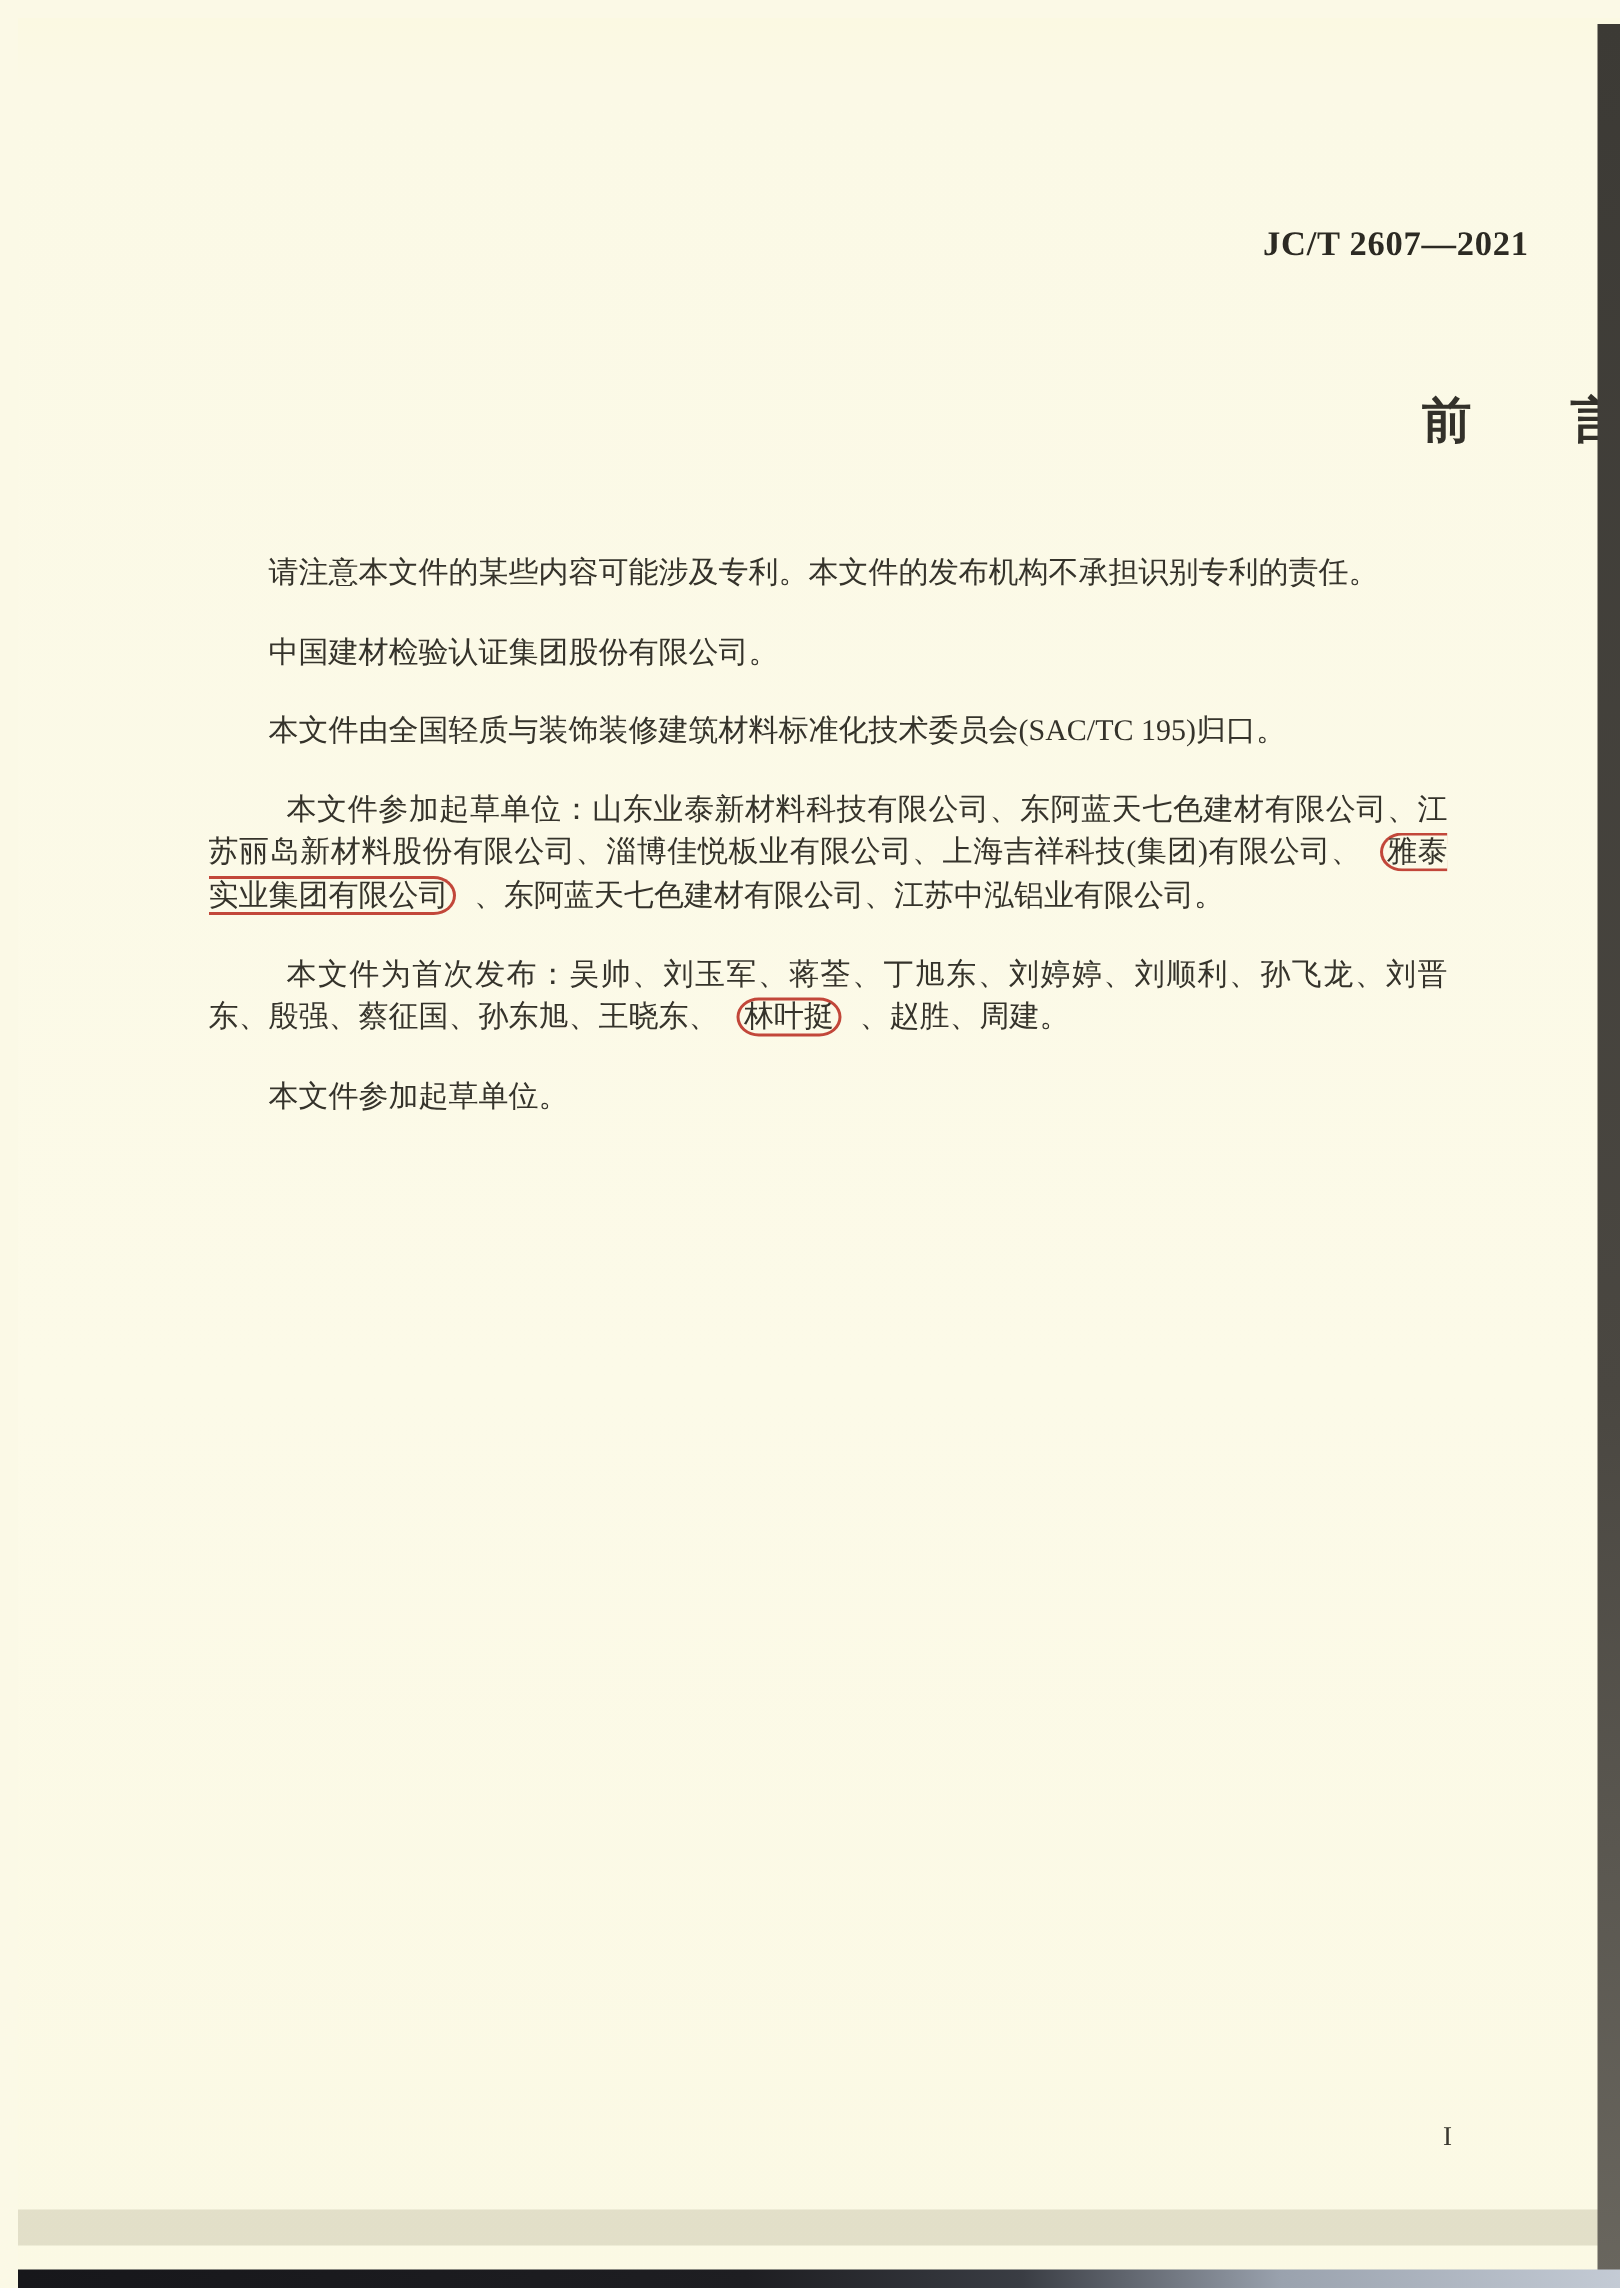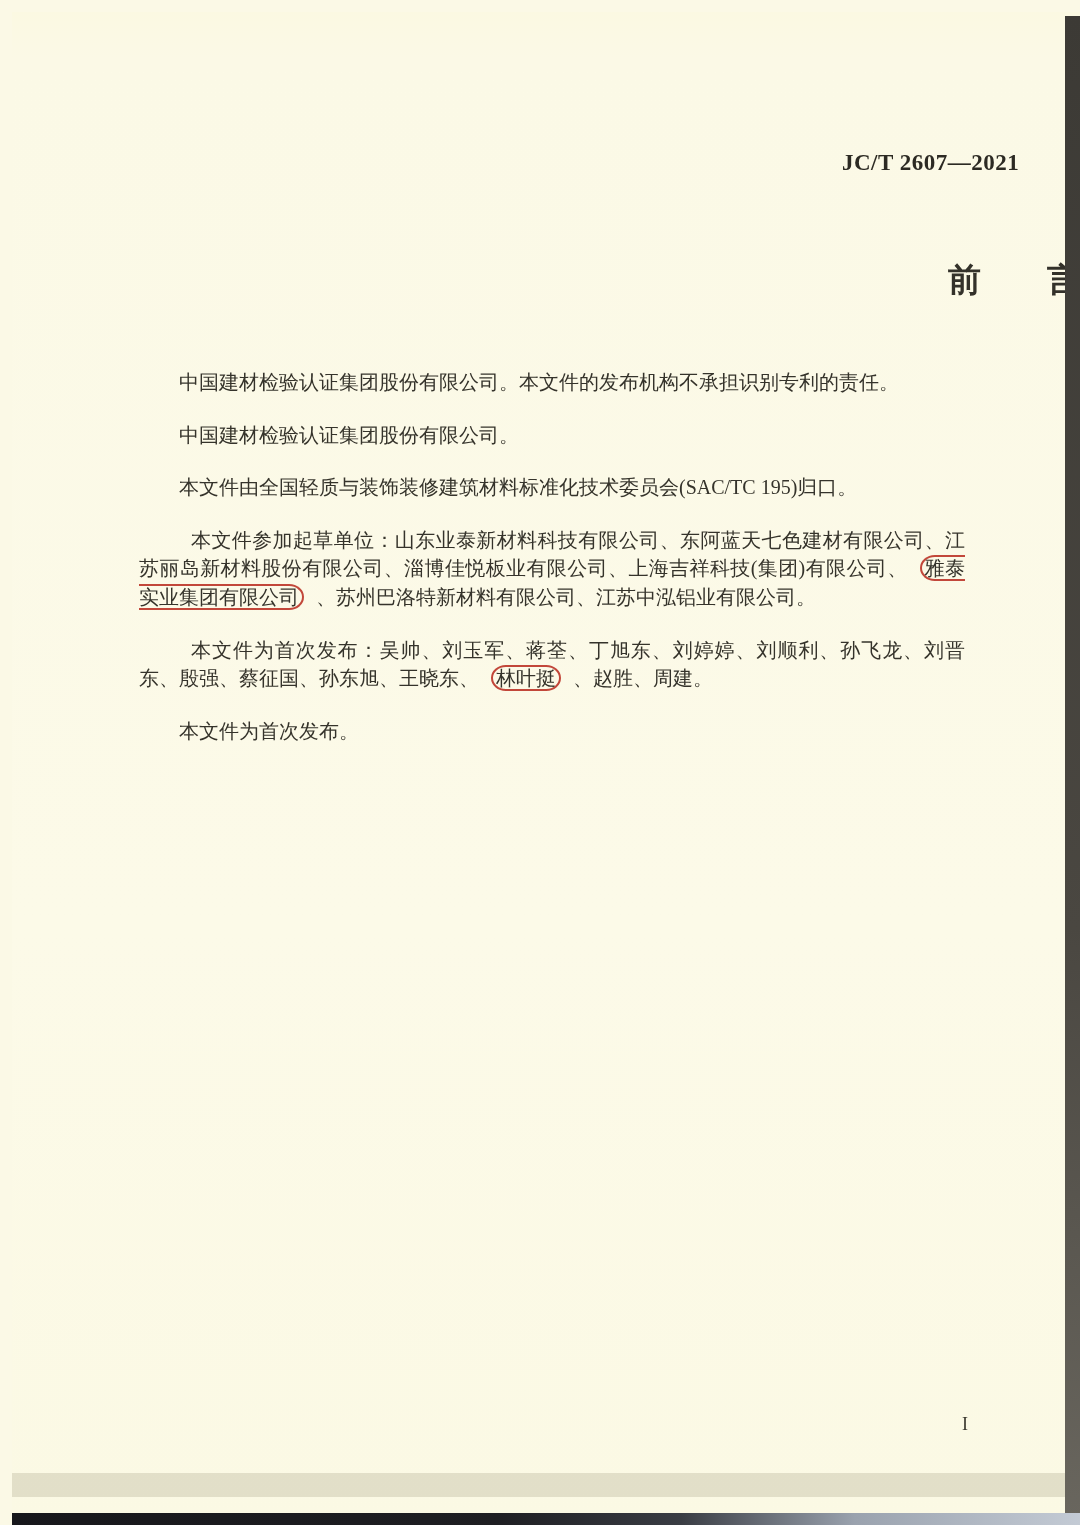--- a/index.html
+++ b/index.html
@@ -84,26 +84,26 @@
 </head>
 <body>
 
 <div class="page">
 
   <div class="doc-code">JC/T 2607—2021</div>
 
   <div class="fw-title">前　　言</div>
 
   <div class="content">
-    <p>中国建材检验认证集团股份有限公司。本文件的发布机构不承担识别专利的责任。</p>
+    <p>请注意本文件的某些内容可能涉及专利。本文件的发布机构不承担识别专利的责任。</p>
     <p>中国建材检验认证集团股份有限公司。</p>
     <p>本文件由全国轻质与装饰装修建筑材料标准化技术委员会(SAC/TC 195)归口。</p>
-    <p><span>本文件参加起草单位：山东业泰新材料科技有限公司、东阿蓝天七色建材有限公司、江苏丽岛新材料股份有限公司、淄博佳悦板业有限公司、上海吉祥科技(集团)有限公司、</span><span class="circled">雅泰实业集团有限公司</span><span>、苏州巴洛特新材料有限公司、江苏中泓铝业有限公司。</span></p>
+    <p><span>本文件参加起草单位：山东业泰新材料科技有限公司、东阿蓝天七色建材有限公司、江苏丽岛新材料股份有限公司、淄博佳悦板业有限公司、上海吉祥科技(集团)有限公司、</span><span class="circled">雅泰实业集团有限公司</span><span>、东阿蓝天七色建材有限公司、江苏中泓铝业有限公司。</span></p>
     <p><span>本文件为首次发布：吴帅、刘玉军、蒋荃、丁旭东、刘婷婷、刘顺利、孙飞龙、刘晋东、殷强、蔡征国、孙东旭、王晓东、</span><span class="circled">林叶挺</span><span>、赵胜、周建。</span></p>
-    <p>本文件为首次发布。</p>
+    <p>本文件参加起草单位。</p>
   </div>
 
   <div class="page-number">I</div>
 
   <div class="edge-faint"></div>
   <div class="edge-right"></div>
   <div class="edge-bottom"></div>
 
 </div>
 

